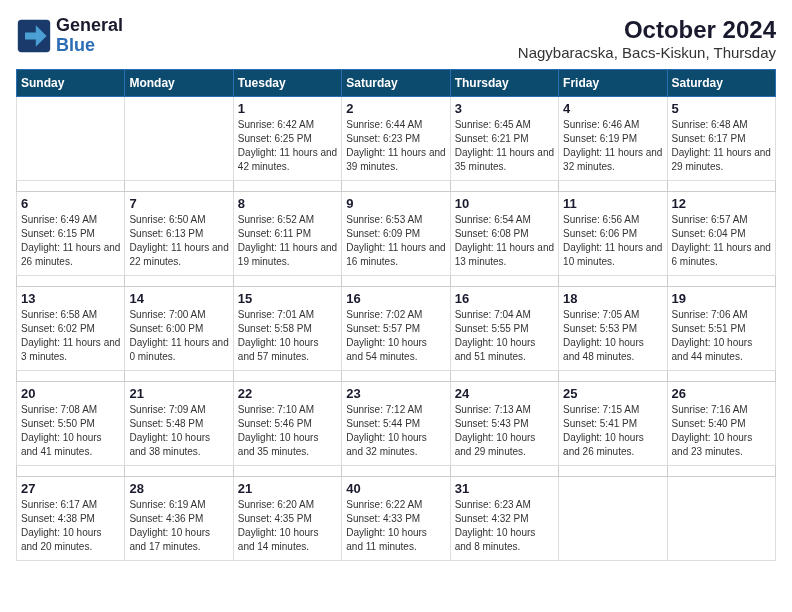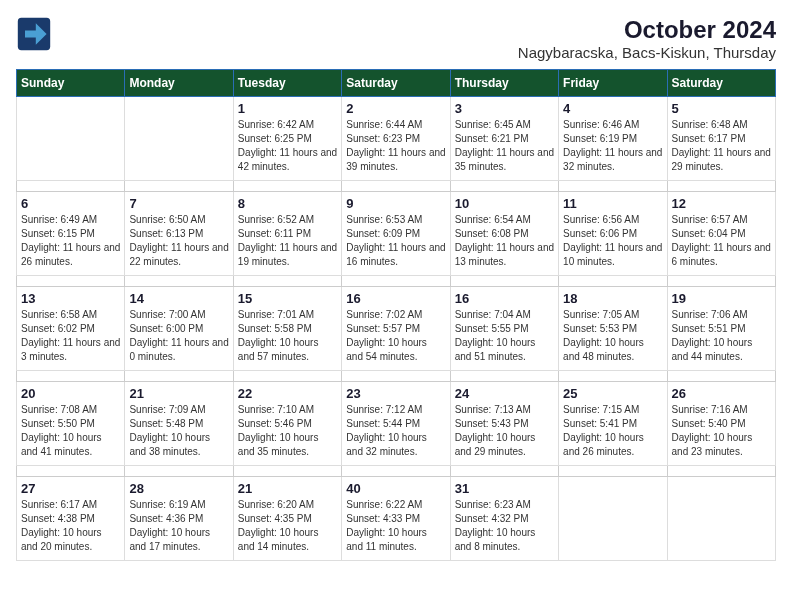--- a/index.html
+++ b/index.html
@@ -42,21 +42,21 @@
     .location {
       font-size: 15px;
       color: #333;
     }
     table {
       width: 100%;
       border-collapse: collapse;
       font-size: 11px;
     }
     thead tr {
-      background: #14532d;
+      background: #0c4a6e;
       color: #fff;
     }
     thead th {
       padding: 6px 4px;
       text-align: left;
       font-size: 12px;
       font-weight: bold;
       border: 1px solid #2a6db5;
     }
     tbody tr {
@@ -97,20 +97,24 @@
   </style>
 </head>
 <body>
 
 <div class="header">
   <div class="logo">
     <svg class="logo-icon" viewBox="0 0 40 40">
       <rect x="2" y="2" width="36" height="36" rx="4" fill="#1a3a6b"></rect>
       <polygon points="22,8 34,20 22,32 22,24 10,24 10,16 22,16" fill="#4a9fd4"></polygon>
     </svg>
+    <div class="logo-text">
+      <div>General</div>
+      <div style="color:#2a6db5;">Blue</div>
+    </div>
   </div>
   <div class="title-block">
     <div class="month-title">October 2024</div>
     <div class="location">Nagybaracska, Bacs-Kiskun, Thursday</div>
   </div>
 </div>
 
 <table>
   <thead>
     <tr id="header-row">

